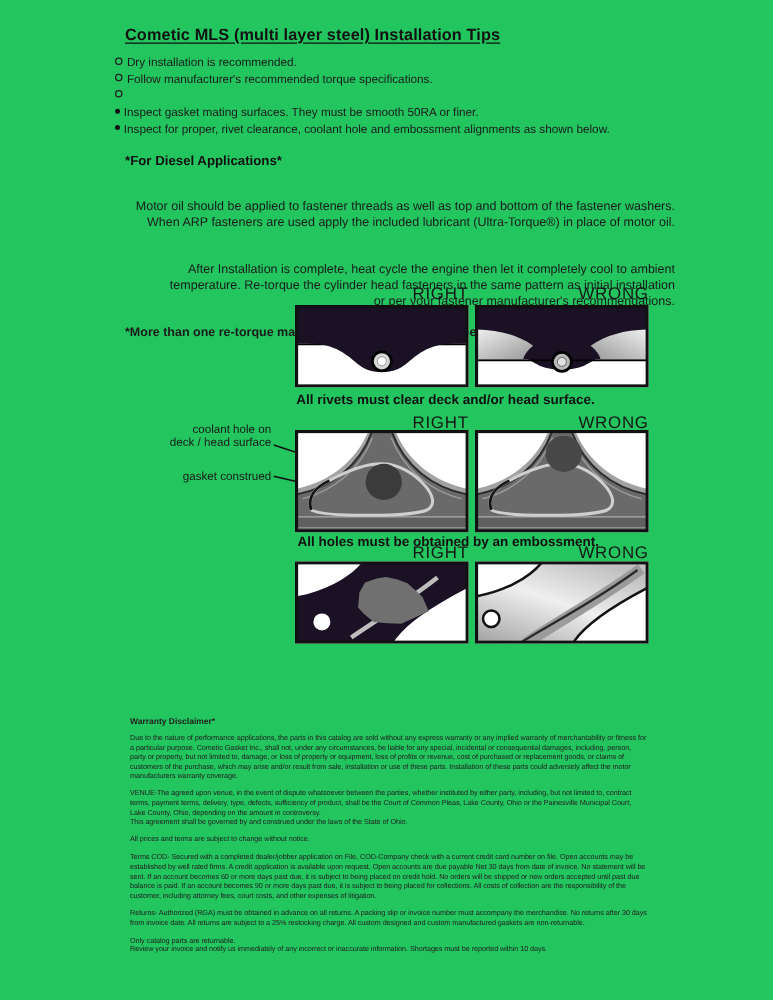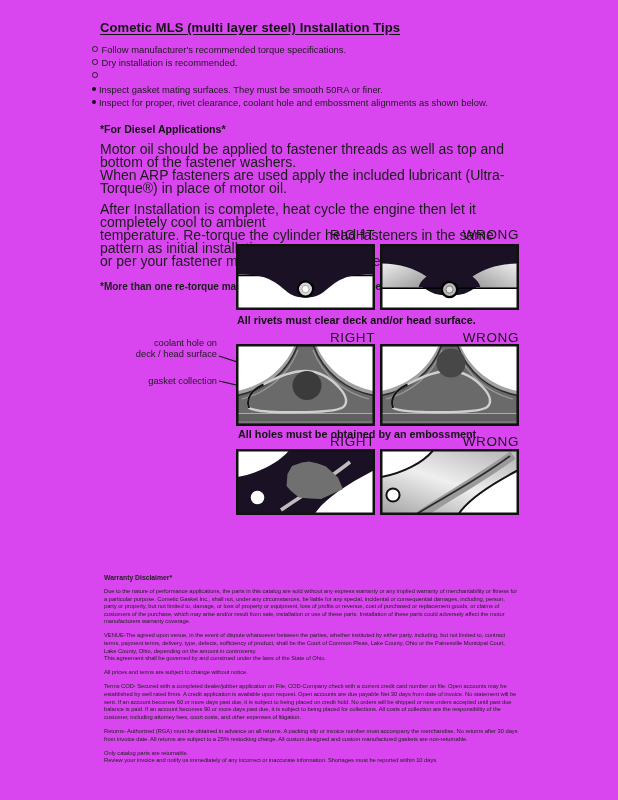--- a/index.html
+++ b/index.html
@@ -1,38 +1,38 @@
 <!DOCTYPE html>
 <html><head>
 <meta charset="utf-8">
 <style>
   html,body{margin:0;padding:0;}
   body{
     width:618px;height:800px;background:#ffffff;position:relative;overflow:hidden;
     font-family:"Liberation Sans","DejaVu Sans",sans-serif;color:#1b1b1b;
     -webkit-font-smoothing:antialiased;
   }
-  .page{position:absolute;left:0;top:0;width:618px;height:800px;background:#d946ef;}
+  .page{position:absolute;left:0;top:0;width:618px;height:800px;background:#22c55e;}
 
   
   .text-col{position:absolute;left:100px;top:20px;width:440px;}
   .doc-title{
     font-size:13px;font-weight:bold;text-decoration:underline;
     text-underline-offset:2px;letter-spacing:0.1px;color:#111;
   }
   .bullets{margin-top:8px;margin-left:-8px;}
   .b-line{font-size:9.4px;line-height:13.2px;white-space:nowrap;}
   .b-sub{}
   .mk-ring{display:inline-block;width:3.5px;height:3.5px;border:1px solid #222;
     border-radius:50%;margin-right:4px;vertical-align:1.5px;}
   .mk-dot{display:inline-block;width:4px;height:4px;background:#111;
     border-radius:50%;margin-right:3px;vertical-align:1.5px;}
 
   .diesel-head{margin-top:14px;font-size:10.6px;font-weight:bold;color:#111;}
-  .body-p{margin-top:8px;font-size:14px;line-height:13px;white-space:pre-line;color:#1b1b1b;}
+  .body-p{margin-top:24px;font-size:10px;line-height:13px;white-space:pre-line;color:#1b1b1b;text-align:right;}
   .body-note{margin-top:12px;font-size:10px;line-height:13px;font-weight:bold;}
 
   
   .diag-row{position:absolute;left:0;width:618px;}
   .rw-label{position:absolute;width:139px;text-align:right;font-size:13.5px;
     letter-spacing:0.6px;color:#161616;}
   .panel{position:absolute;width:139px;}
   .diag-caption{position:absolute;font-size:10.8px;font-weight:bold;color:#111;
     white-space:pre-line;line-height:13px;}
   .callout{position:absolute;text-align:right;font-size:9.3px;line-height:11px;color:#1b1b1b;}
@@ -48,22 +48,22 @@
 </style>
 </head>
 <body>
 
 <div class="page">
 
   <div class="text-col">
     <div class="doc-title">Cometic MLS (multi layer steel) Installation Tips</div>
 
     <div class="bullets">
+      <div class="b-line"><span class="mk-ring"></span><span>Dry installation is recommended.</span></div>
       <div class="b-line"><span class="mk-ring"></span><span>Follow manufacturer's recommended torque specifications.</span></div>
-      <div class="b-line"><span class="mk-ring"></span><span>Dry installation is recommended.</span></div>
       <div class="b-line"><span class="mk-ring"></span></div>
       <div class="b-line b-sub"><span class="mk-dot"></span><span>Inspect gasket mating surfaces.  They must be smooth 50RA or finer.</span></div>
       <div class="b-line b-sub"><span class="mk-dot"></span><span>Inspect for proper, rivet clearance, coolant hole and embossment alignments as shown below.</span></div>
     </div>
 
     <div class="diesel-head">*For Diesel Applications*</div>
     <div class="body-p">Motor oil should be applied to fastener threads as well as top and bottom of the fastener washers.
 When ARP fasteners are used apply the included lubricant (Ultra-Torque®) in place of motor oil.</div>
     <div class="body-p">After Installation is complete, heat cycle the engine then let it completely cool to ambient
 temperature. Re-torque the cylinder head fasteners in the same pattern as initial installation
@@ -119,21 +119,21 @@
 
     <div class="diag-caption" style="left:237px;top:87px;">All rivets must clear deck and/or head surface.</div>
   </div>
 
   <div class="diag-row" style="top:330px;height:112px;">
     <div class="rw-label" style="left:236px;top:0;">RIGHT</div>
     <div class="rw-label" style="left:380px;top:0;">WRONG</div>
 
     <div class="callout" style="left:112px;top:8px;width:105px;white-space:pre-line;">coolant hole on
 deck / head surface</div>
-    <div class="callout" style="left:112px;top:46px;width:105px;">gasket collection</div>
+    <div class="callout" style="left:112px;top:46px;width:105px;">gasket construed</div>
 
     <svg class="ptr-overlay" style="left:100px;top:0;" width="418" height="112" viewBox="0 0 418 112">
       <path d="M119,26 L204,54" stroke="#111" stroke-width="1.1" fill="none"></path>
       <path d="M119,51 L162,61" stroke="#111" stroke-width="1.1" fill="none"></path>
     </svg>
 
     <div class="panel" style="left:236px;top:14px;">
       <svg width="139" height="82" viewBox="0 0 139 82">
         <defs>
             <clipPath id="cp2a">

